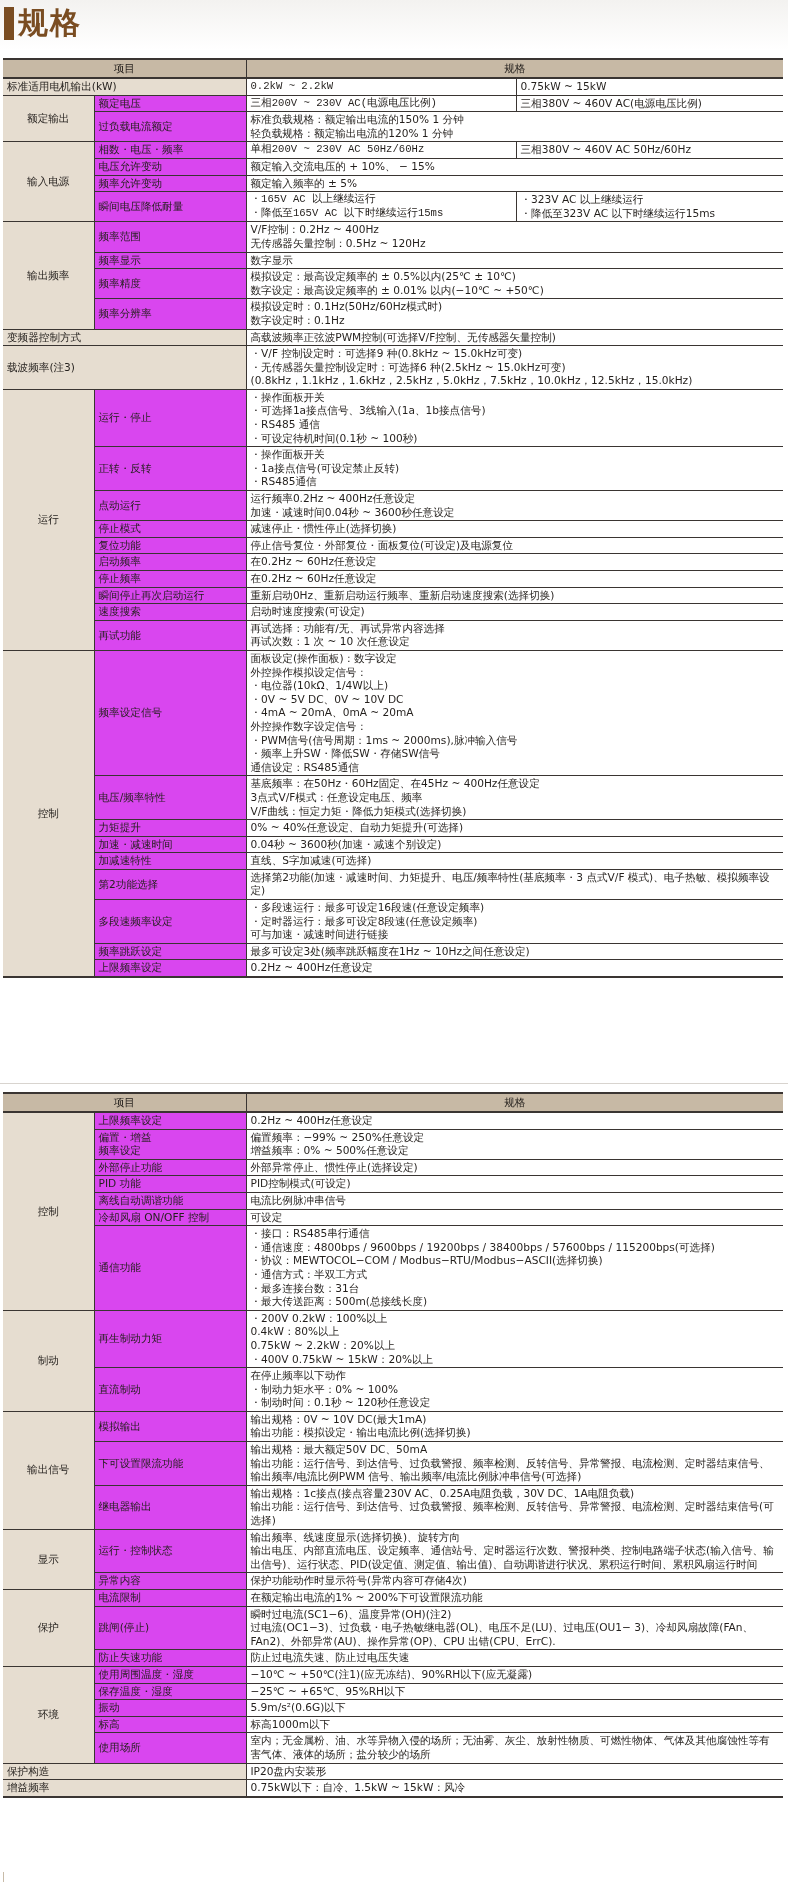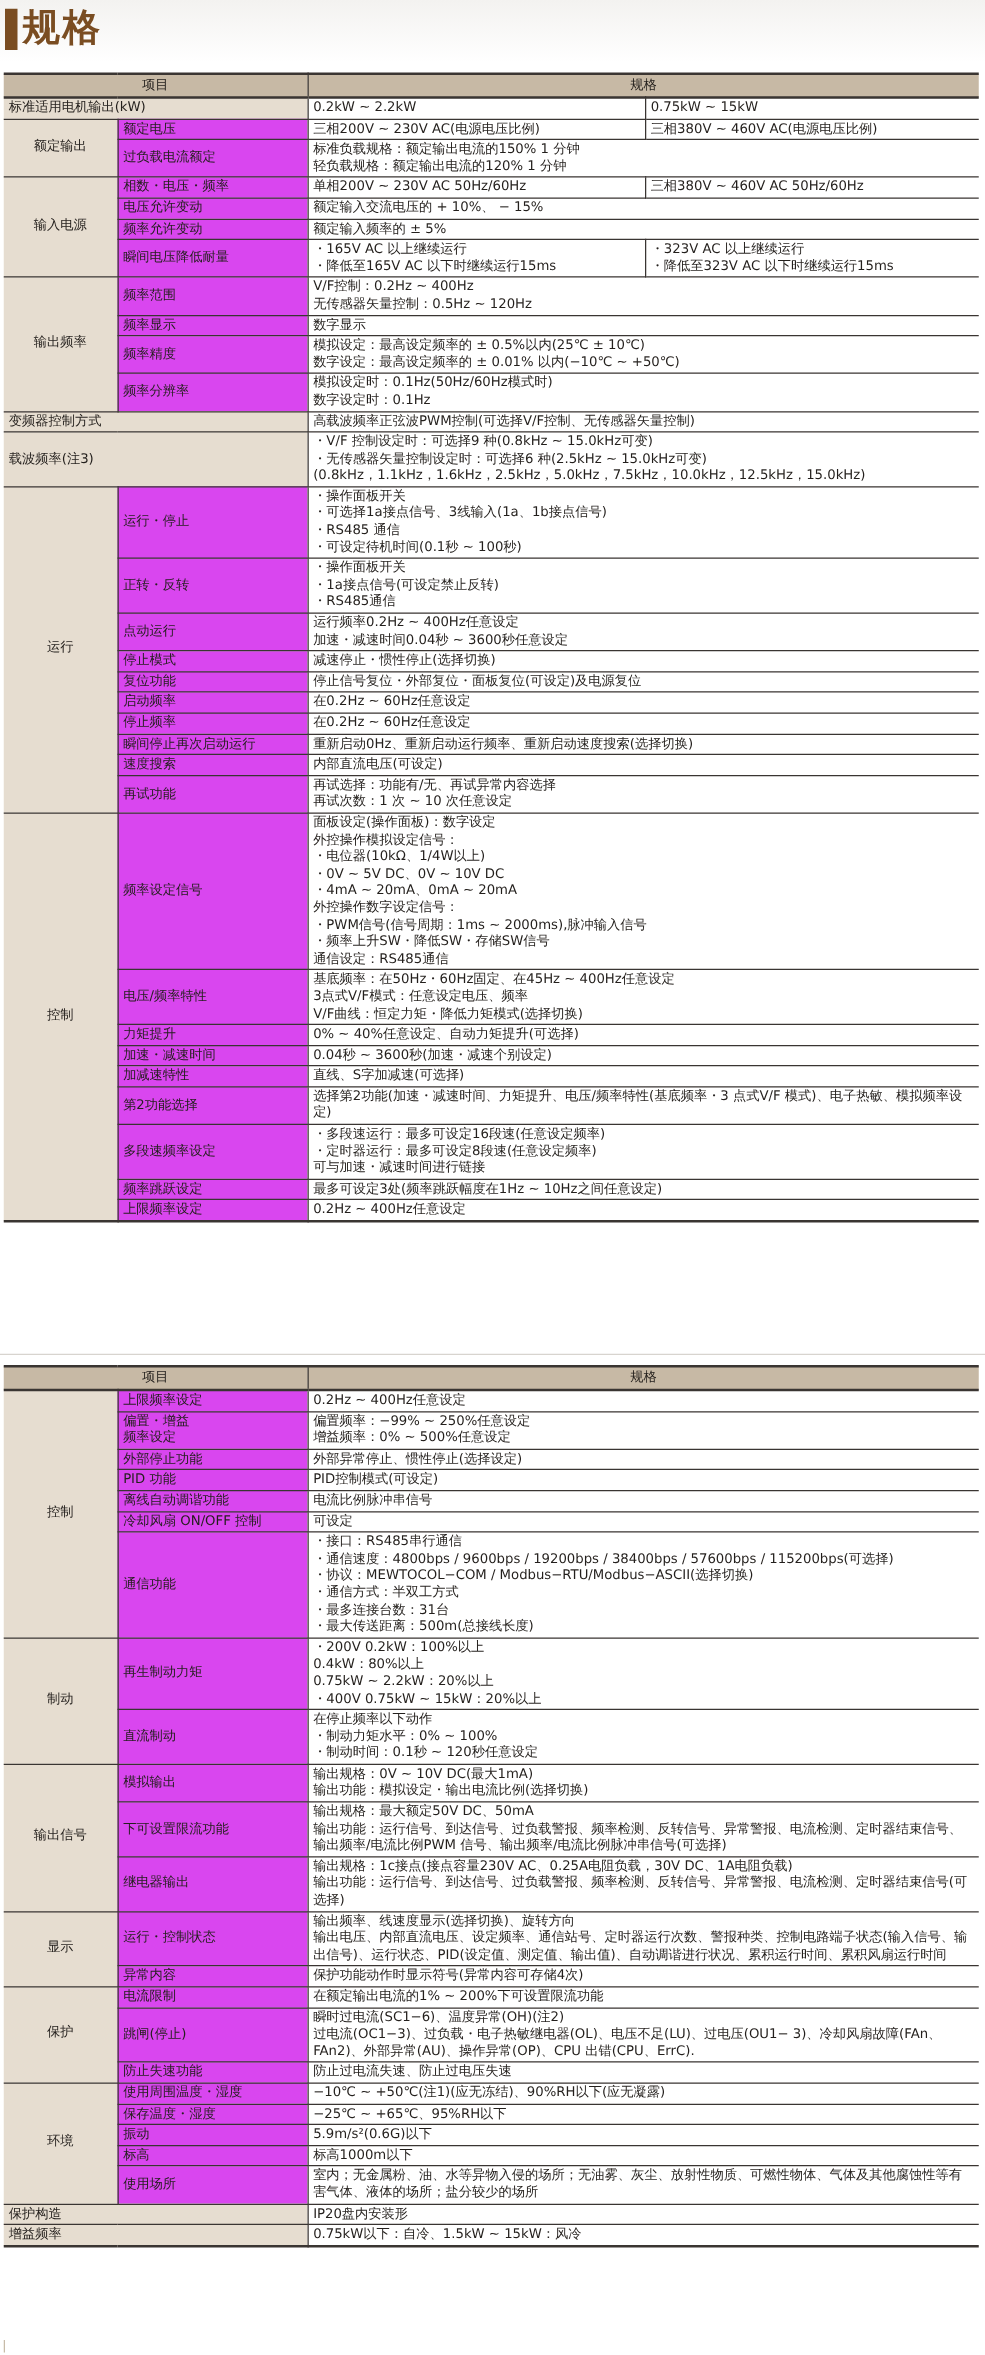--- a/index.html
+++ b/index.html
@@ -35,25 +35,25 @@
   }
   table.spec td, table.spec th {
     border-top: 1px solid #3a3532;
     border-bottom: 1px solid #3a3532;
     padding: 1px 4px;
     vertical-align: middle;
     font-weight: normal;
     white-space: pre-line;
   }
   table.spec th { background: #c7b9a5; text-align: center; height: 19px; border-bottom: 2px solid #3a3532; }
-  td.group { background: #e6ddd0; text-align: center; border-right: 1px solid #3a3532; font-family: Liberation Mono, monospace; }
+  td.group { background: #e6ddd0; text-align: center; border-right: 1px solid #3a3532; }
   td.item  { background: #d946ef; border-right: 1px solid #3a3532; text-align: left; }
   td.item-wide { background: #e6ddd0; border-right: 1px solid #3a3532; text-align: left; }
   td.val { background: #ffffff; }
-  td.val.split { border-right: 1px solid #3a3532; }
+  td.val.split { border-right: 1px solid #3a3532; font-family: Liberation Mono, monospace; }
   th.hdr-left { border-right: 1px solid #3a3532; }
   col.c1 { width: 91px; }
   col.c2 { width: 152px; }
   col.c3 { width: 270px; }
   col.c4 { width: 267px; }
   #table1 { top: 58px; }
   #table2 { top: 1092px; }
   .sep { position: absolute; left: 0; top: 1083px; width: 788px; height: 1px; background: #d8d4cf; }
   .bottom-tick { position: absolute; left: 3px; top: 1872px; width: 1px; height: 10px; background: #c8bba8; }
 </style>
@@ -183,21 +183,21 @@
   <tr>
     <td class="item">停止频率</td>
     <td colspan="2" class="val">在0.2Hz ~ 60Hz任意设定</td>
   </tr>
   <tr>
     <td class="item">瞬间停止再次启动运行</td>
     <td colspan="2" class="val">重新启动0Hz、重新启动运行频率、重新启动速度搜索(选择切换)</td>
   </tr>
   <tr>
     <td class="item">速度搜索</td>
-    <td colspan="2" class="val">内部直流电压(可设定)</td>
+    <td colspan="2" class="val">启动时速度搜索(可设定)</td>
   </tr>
   <tr>
     <td class="item">再试功能</td>
     <td colspan="2" class="val">再试选择：功能有/无、再试异常内容选择
 再试次数：1 次 ~ 10 次任意设定</td>
   </tr>
 
   <tr>
     <td rowspan="9" class="group">控制</td>
     <td class="item">频率设定信号</td>

